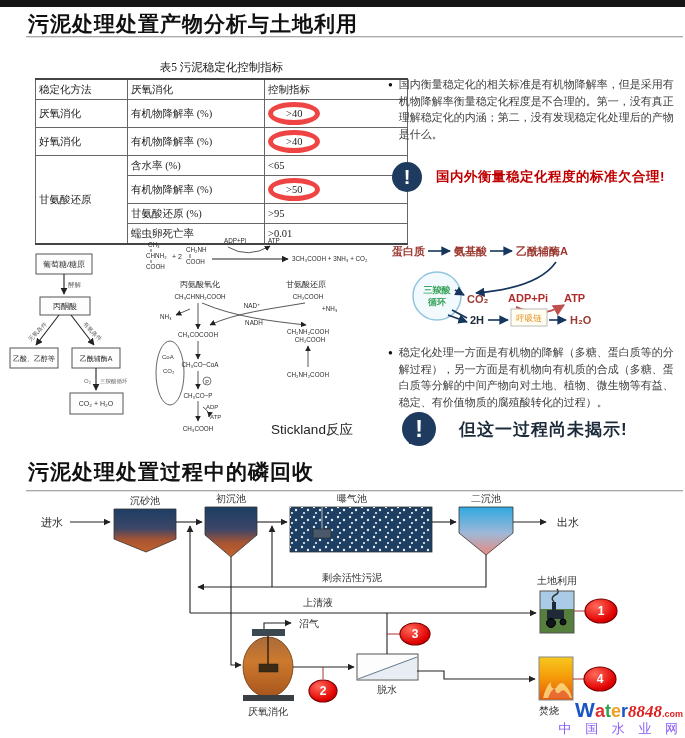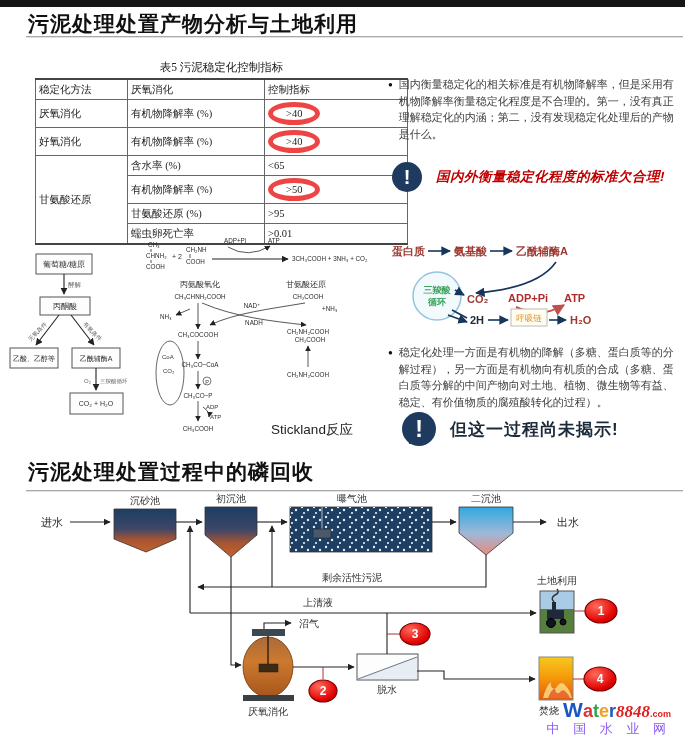--- a/index.html
+++ b/index.html
@@ -22,39 +22,39 @@
   .bullet{display:flex;gap:6px;font-size:11px;line-height:1.5;color:#3d3d3d;}
   .bullet .dot{font-size:8px;margin-top:3px;color:#111;}
   
   .warn{display:flex;align-items:center;gap:14px;}
   .warn-icon{position:relative;background:#1e3a5f;border-radius:50%;color:#fff;
              display:flex;align-items:center;justify-content:center;font-weight:bold;}
   .warn-icon:after{content:"";position:absolute;left:1px;bottom:-4px;width:0;height:0;
              border:6px solid transparent;border-top-color:#1e3a5f;transform:rotate(38deg);}
   .wi-1{width:30px;height:30px;font-size:20px;}
   .wi-2{width:34px;height:34px;font-size:23px;}
-  .warn-t1{font-size:13.5px;font-weight:bold;color:#c00000;letter-spacing:.5px;font-style:italic;}
-  .warn-t2{font-size:17px;font-weight:bold;color:#1c2b3a;letter-spacing:1px;}
+  .warn-t1{font-size:13.5px;font-weight:bold;color:#c00000;letter-spacing:.5px;}
+  .warn-t2{font-size:17px;font-weight:bold;color:#1c2b3a;letter-spacing:1px;margin-left:9px;}
   
   svg{overflow:visible;}
   svg text{font-family:"Liberation Sans","DejaVu Sans",sans-serif;fill:#333;}
   .box{fill:#fdfdfd;stroke:#555;stroke-width:1;}
   .ln{stroke:#222;stroke-width:1.1;fill:none;}
   .ln2{stroke:#444;stroke-width:.9;fill:none;}
   .t8{font-size:8px;} .t7{font-size:7px;} .t65{font-size:6.5px;} .t6{font-size:6px;} .t55{font-size:5.5px;}
   .t10{font-size:10px;} .t11{font-size:11px;} .t105{font-size:10.5px;}
   .mid{text-anchor:middle;}
   .gray{fill:#666;}
   .chem{font-size:6.3px;fill:#2a2a2a;}
   .dkred{fill:#9c3a32;font-weight:bold;}
   .navy-ln{stroke:#17365d;stroke-width:1.6;fill:none;}
   .badge-num{fill:#fff;font-size:12px;font-weight:bold;text-anchor:middle;}
   .flow-label{font-size:10px;fill:#333;text-anchor:middle;}
   
-  #logo{right:14px;bottom:3px;text-align:right;line-height:1;}
+  #logo{right:2px;bottom:3px;text-align:right;line-height:1;}
   #logo .row1{font-size:18px;font-weight:bold;}
   #logo .lw{color:#1a56c4;font-size:21px;} #logo .la{color:#e03030;} #logo .lt{color:#2ea44f;}
   #logo .le{color:#f0a020;} #logo .lr{color:#1a56c4;}
   #logo .num{font-family:"Liberation Serif",serif;font-style:italic;font-weight:bold;font-size:17px;color:#e02020;}
   #logo .com{font-size:9px;color:#e02020;}
   #logo .row2{margin-top:2px;font-size:13px;font-weight:normal;color:#8b5cf6;letter-spacing:5px;}
 </style>
 </head>
 <body>
 

